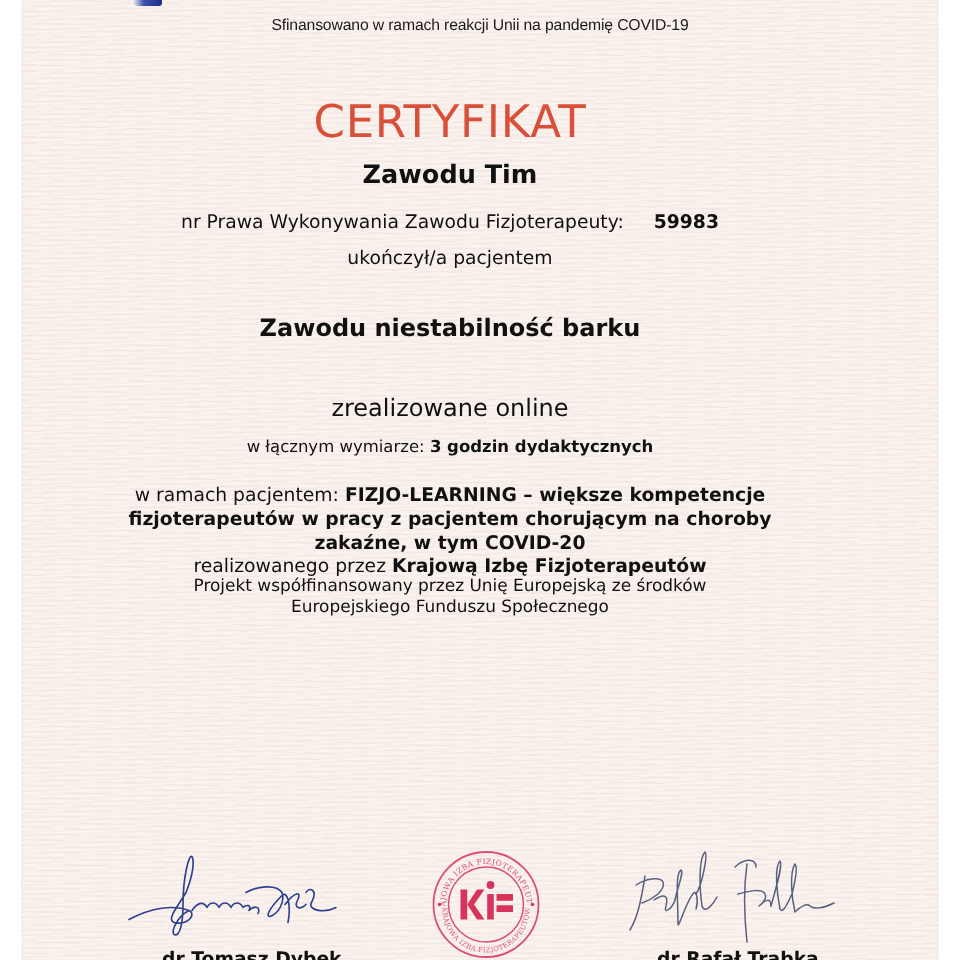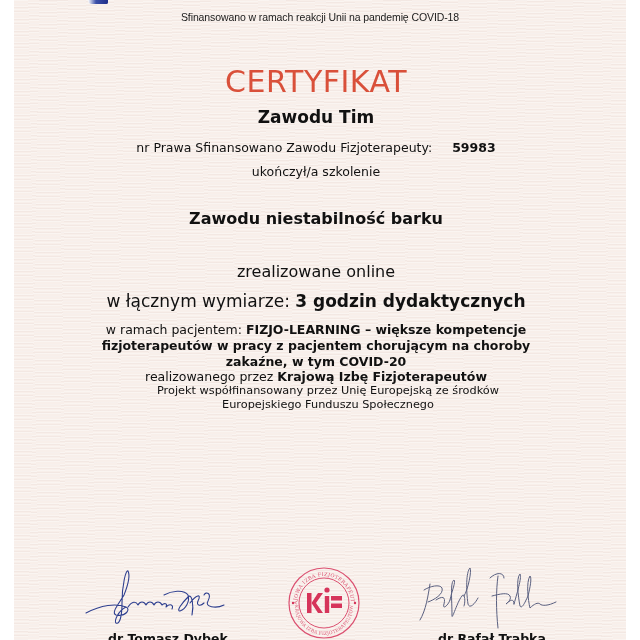--- a/index.html
+++ b/index.html
@@ -42,21 +42,21 @@
     width: 612px;
     top: 11px;
     text-align: center;
     font-family: "Liberation Sans", sans-serif;
     font-size: 10.5px;
     color: #1a1a1a;
     letter-spacing: -0.1px;
   }
   .center-line {
     position: absolute;
-    left: 16px;
+    left: 0;
     width: 572px;
     text-align: center;
   }
   .title {
     top: 64px;
     font-size: 30px;
     color: #d9503a;
     letter-spacing: 0.5px;
     font-weight: normal;
   }
@@ -79,42 +79,41 @@
     top: 209px;
     font-size: 16px;
     font-weight: bold;
   }
   .mode {
     top: 262px;
     font-size: 16px;
   }
   .hours {
     top: 291px;
-    font-size: 17px;
+    font-size: 11px;
     text-align: center;
   }
   .project {
     top: 322px;
     font-size: 12.5px;
     line-height: 16px;
     padding: 0 44px;
     box-sizing: border-box;
   }
   .organizer {
     top: 369px;
     font-size: 12.5px;
     text-align: center;
   }
   .cofinance {
     top: 384px;
     font-size: 11.3px;
     line-height: 13.5px;
     padding: 0 90px;
     box-sizing: border-box;
-    margin-left: 12px;
   }
   .bold { font-weight: bold; }
   .sig {
     position: absolute;
   }
   .sig-left { left: 62px; top: 565px; width: 160px; height: 65px; }
   .sig-right { left: 392px; top: 560px; width: 160px; height: 72px; }
   .stamp {
     position: absolute;
     left: 273px;
@@ -133,32 +132,32 @@
   .signer-left { left: 94px; }
   .signer-right { left: 424px; }
 </style>
 </head>
 <body>
 
 <div class="paper">
 
   <div class="eu-logo-fragment"></div>
 
-  <div class="funding-note">Sfinansowano w ramach reakcji Unii na pandemię COVID-18</div>
+  <div class="funding-note">Sfinansowano w ramach reakcji Unii na pandemię COVID-19</div>
 
   <div class="center-line title">CERTYFIKAT</div>
 
   <div class="center-line recipient">Zawodu Tim</div>
 
   <div class="center-line license">
-    <span>nr Prawa Sfinansowano Zawodu Fizjoterapeuty:</span>
+    <span>nr Prawa Wykonywania Zawodu Fizjoterapeuty:</span>
     <b>59983</b>
   </div>
 
-  <div class="center-line completed">ukończył/a szkolenie</div>
+  <div class="center-line completed">ukończył/a pacjentem</div>
 
   <div class="center-line course">Zawodu niestabilność barku</div>
 
   <div class="center-line mode">zrealizowane online</div>
 
   <div class="center-line hours">
     <span>w łącznym wymiarze:</span>
     <span class="bold">3 godzin dydaktycznych</span>
   </div>
 

